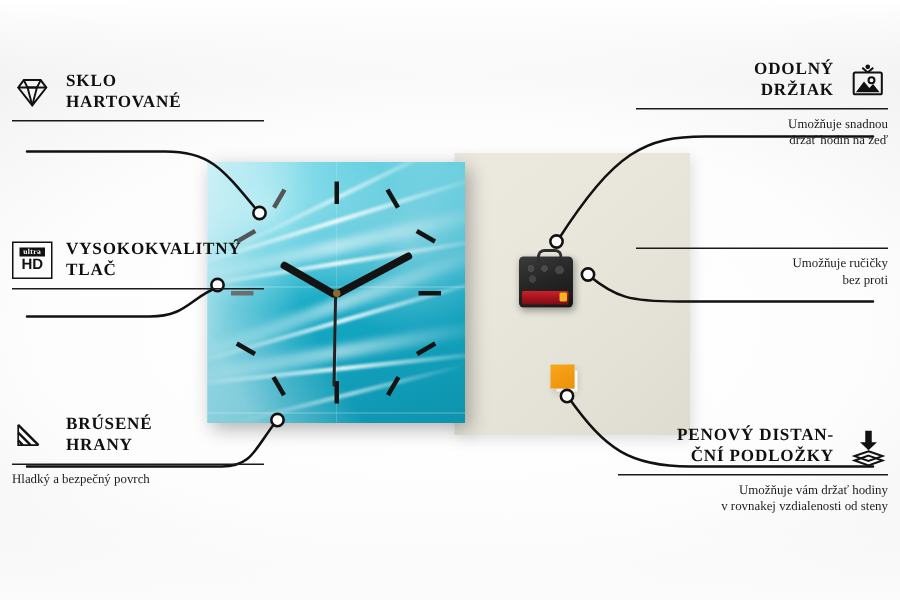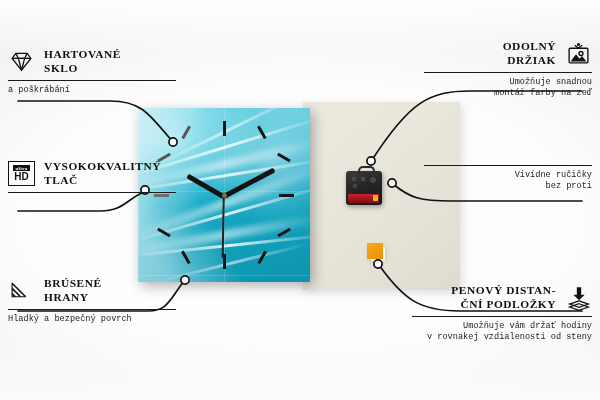--- a/index.html
+++ b/index.html
@@ -76,21 +76,21 @@
   
   .feat{position:absolute;width:168px;}
   .feat.left{left:8px;text-align:left;}
   .feat.right{right:8px;text-align:right;}
   .fhead{display:flex;align-items:center;gap:9px;}
   .feat.right .fhead{flex-direction:row-reverse;}
   .ficon{width:27px;height:27px;flex:0 0 27px;display:flex;align-items:center;justify-content:center;color:#111;}
   .ftitle{font-family:"Liberation Serif",serif;font-weight:bold;font-size:11.4px;
     letter-spacing:.55px;color:#101010;line-height:13.4px;text-transform:uppercase;}
   .frule{height:1px;background:#1a1a1a;margin:5px 0 4px;}
-  .fdesc{font-family:Liberation Mono, monospace;font-size:8.6px;line-height:11.2px;color:#1d1d1d;}
+  .fdesc{font-family:Liberation Serif, serif;font-size:8.6px;line-height:11.2px;color:#1d1d1d;}
 </style>
 </head>
 <body>
 
 <div id="stage">
 
   <div class="panel"></div>
 
   <div class="clock">
     <div class="streakw" style="left:-14%;top:30%;width:128%;transform:rotate(-13deg);"></div>
@@ -161,27 +161,26 @@
       <div class="ficon">
         <svg viewBox="0 0 24 24" width="25" height="25" fill="none" stroke="#111" stroke-width="1.25">
           <path d="M3 9 L6.6 4.2 H17.4 L21 9 L12 20.4 Z"></path>
           <path d="M3 9 H21"></path>
             <path d="M6.6 4.2 L9 9 L12 20.4"></path>
           <path d="M17.4 4.2 L15 9 L12 20.4"></path>
             <path d="M9 9 H15"></path>
         </svg>
       </div>
       <div class="ftitle">
+        <div>SKLO</div>
         <div>HARTOVANÉ</div>
-        <div>SKLO</div>
-      </div>
-    </div>
-    <div class="frule"></div>
-    <div class="fdesc">
-      <div>a poškrábání</div>
+      </div>
+    </div>
+    <div class="frule"></div>
+    <div class="fdesc">
     </div>
   </div>
 
   <div class="feat left" style="top:160px;">
     <div class="fhead">
       <div class="ficon">
         <div style="width:25px;height:23px;border:1.4px solid #111;display:flex;flex-direction:column;
                     align-items:center;justify-content:center;line-height:1;">
           <span style="font-size:5px;font-weight:bold;background:#111;color:#fff;padding:.5px 2px;letter-spacing:.3px;">ultra</span>
           <span style="font-size:10px;font-weight:bold;font-family:'Liberation Sans',sans-serif;margin-top:1px;">HD</span>
@@ -228,28 +227,28 @@
         </svg>
       </div>
       <div class="ftitle">
         <div>ODOLNÝ</div>
         <div>DRŽIAK</div>
       </div>
     </div>
     <div class="frule"></div>
     <div class="fdesc">
       <div>Umožňuje snadnou</div>
-      <div>montáž farby na zeď</div>
+      <div>držať hodin na zeď</div>
     </div>
   </div>
 
   <div class="feat right" style="top:160px;">
     <div class="frule"></div>
     <div class="fdesc">
-      <div>Vivídne ručičky</div>
+      <div>Umožňuje ručičky</div>
       <div>bez proti</div>
     </div>
   </div>
 
   <div class="feat right" style="top:284px;width:180px;">
     <div class="fhead">
       <div class="ficon">
         <svg viewBox="0 0 24 24" width="26" height="26" fill="none" stroke="#111" stroke-width="1.2">
           <path d="M10 2 H14 V9 H17.2 L12 14 L6.8 9 H10 Z" fill="#111" stroke="none"></path>
           <path d="M12 14.6 L20.6 17.6 L12 20.6 L3.4 17.6 Z"></path>

